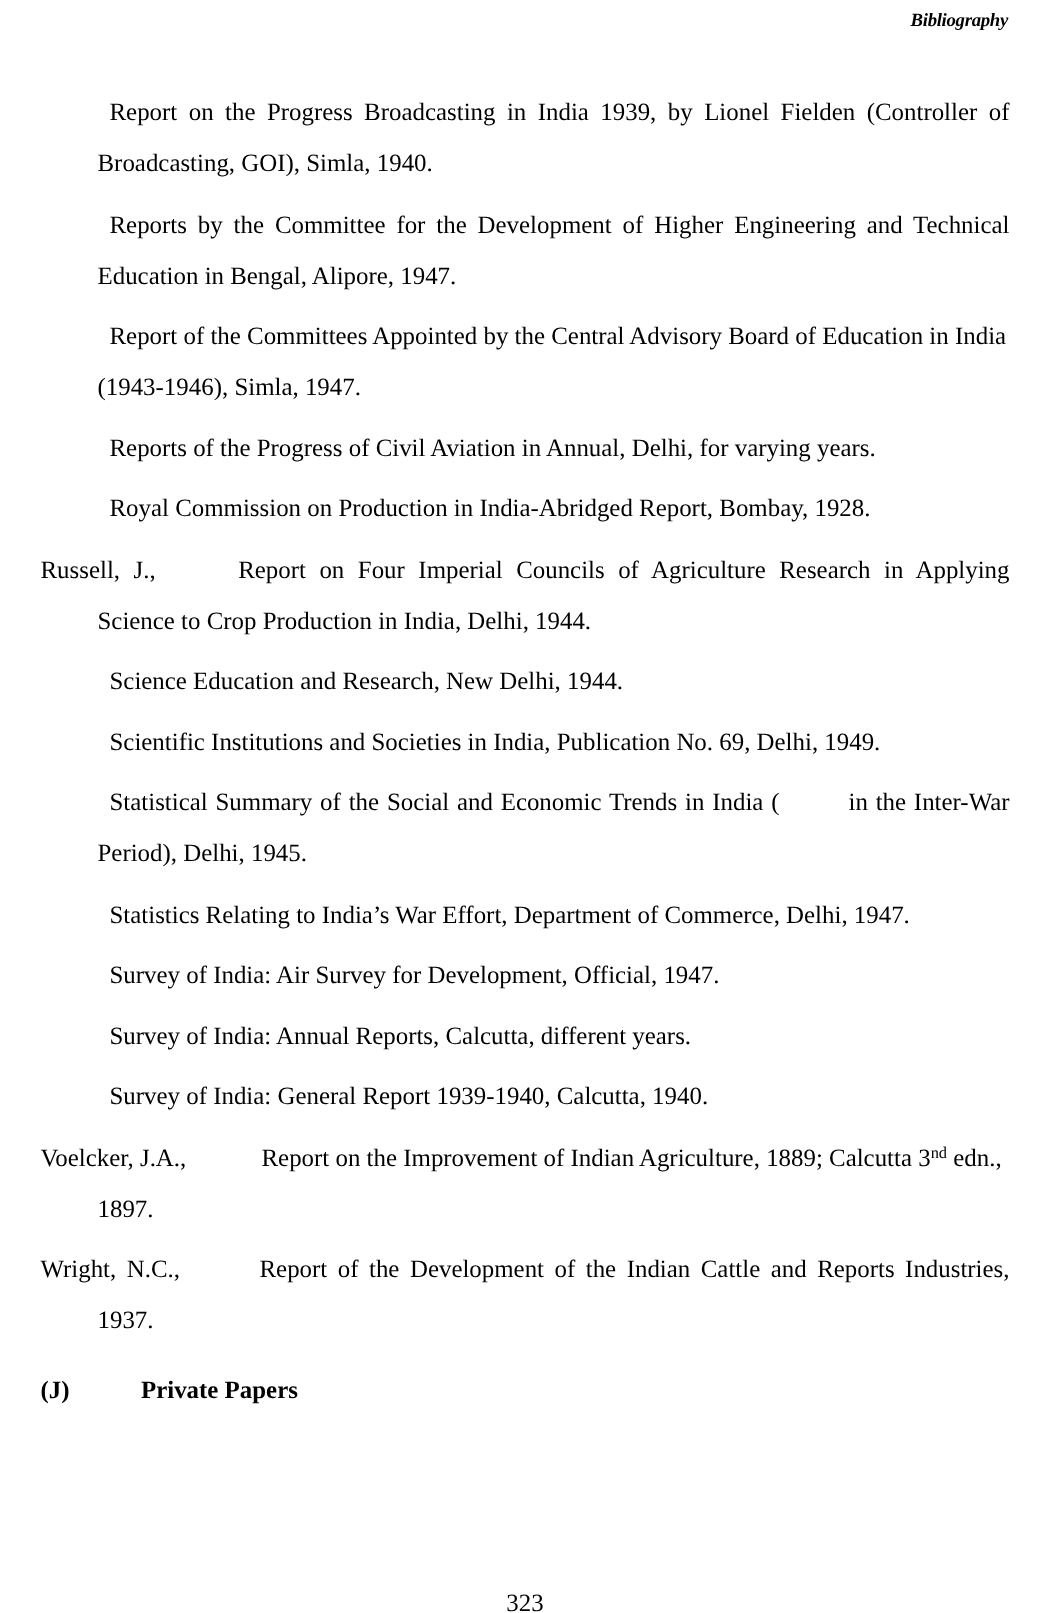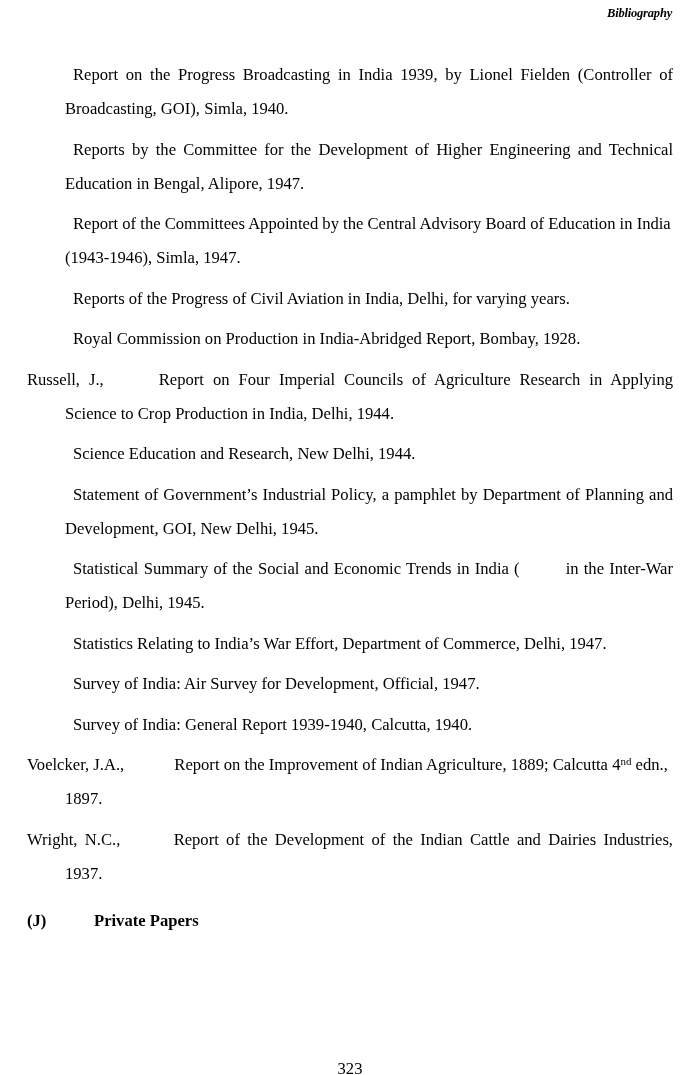--- a/index.html
+++ b/index.html
@@ -106,31 +106,32 @@
 <div class="page">
 
   <div class="running-head">Bibliography</div>
 
   <div class="content">
 
     <div id="entries-list">
         <p class="entry"><span class="it">Report on the Progress Broadcasting in India 1939</span><span class="ro">, by Lionel Fielden (Controller of Broadcasting, GOI), Simla, 1940.</span></p>
         <p class="entry"><span class="it">Reports by the Committee for the Development of Higher Engineering and Technical Education in Bengal</span><span class="ro">, Alipore, 1947.</span></p>
         <p class="entry noj"><span class="it">Report of the Committees Appointed by the Central Advisory Board of Education in India (1943-1946)</span><span class="ro">, Simla, 1947.</span></p>
-        <p class="entry noj"><span class="it">Reports of the Progress of Civil Aviation in India</span><span class="ro">, Delhi, for varying years.</span></p>
+        <p class="entry noj"><span class="it">Reports of the Progress of Civil Aviation in Annual</span><span class="ro">, Delhi, for varying years.</span></p>
         <p class="entry noj"><span class="it">Royal Commission on Production in India-Abridged Report</span><span class="ro">, Bombay, 1928.</span></p>
         <p class="entry"><span class="ro">Russell, J., </span><span class="it">Report on Four Imperial Councils of Agriculture Research in Applying Science to Crop Production in India</span><span class="ro">, Delhi, 1944.</span></p>
         <p class="entry noj"><span class="it">Science Education and Research</span><span class="ro">, New Delhi, 1944.</span></p>
-        <p class="entry"><span class="it">Statement of Government’s Industrial Policy</span><span class="ro">, a pamphlet by Department of Planning and Development, GOI, New Delhi, 1945.</span></p>
+        <p class="entry noj"><span class="it">Scientific Institutions and Societies in India</span><span class="ro">, Publication No. 69, Delhi, 1949.</span></p>
         <p class="entry"><span class="it">Statistical Summary of the Social and Economic Trends in India </span><span class="ro">(</span><span class="it">in the Inter-War Period</span><span class="ro">), Delhi, 1945.</span></p>
         <p class="entry noj"><span class="it">Statistics Relating to India’s War Effort</span><span class="ro">, Department of Commerce, Delhi, 1947.</span></p>
         <p class="entry noj"><span class="it">Survey of India: Air Survey for Development</span><span class="ro">, Official, 1947.</span></p>
+        <p class="entry noj"><span class="it">Survey of India: Annual Reports</span><span class="ro">, Calcutta, different years.</span></p>
         <p class="entry noj"><span class="it">Survey of India: General Report 1939-1940</span><span class="ro">, Calcutta, 1940.</span></p>
-        <p class="entry noj"><span class="ro">Voelcker, J.A., </span><span class="it">Report on the Improvement of Indian Agriculture</span><span class="ro">, 1889; Calcutta 4</span><sup>nd</sup><span class="ro"> edn., 1897.</span></p>
-        <p class="entry"><span class="ro">Wright, N.C., </span><span class="it">Report of the Development of the Indian Cattle and Dairies Industries</span><span class="ro">, 1937.</span></p>
+        <p class="entry noj"><span class="ro">Voelcker, J.A., </span><span class="it">Report on the Improvement of Indian Agriculture</span><span class="ro">, 1889; Calcutta 3</span><sup>nd</sup><span class="ro"> edn., 1897.</span></p>
+        <p class="entry"><span class="ro">Wright, N.C., </span><span class="it">Report of the Development of the Indian Cattle and Reports Industries</span><span class="ro">, 1937.</span></p>
       </div>
 
     <div class="section-head">
       <span class="sh-label">(J)</span>
       <span class="sh-title">Private Papers</span>
     </div>
 
   </div>
 
   <div class="folio">323</div>

